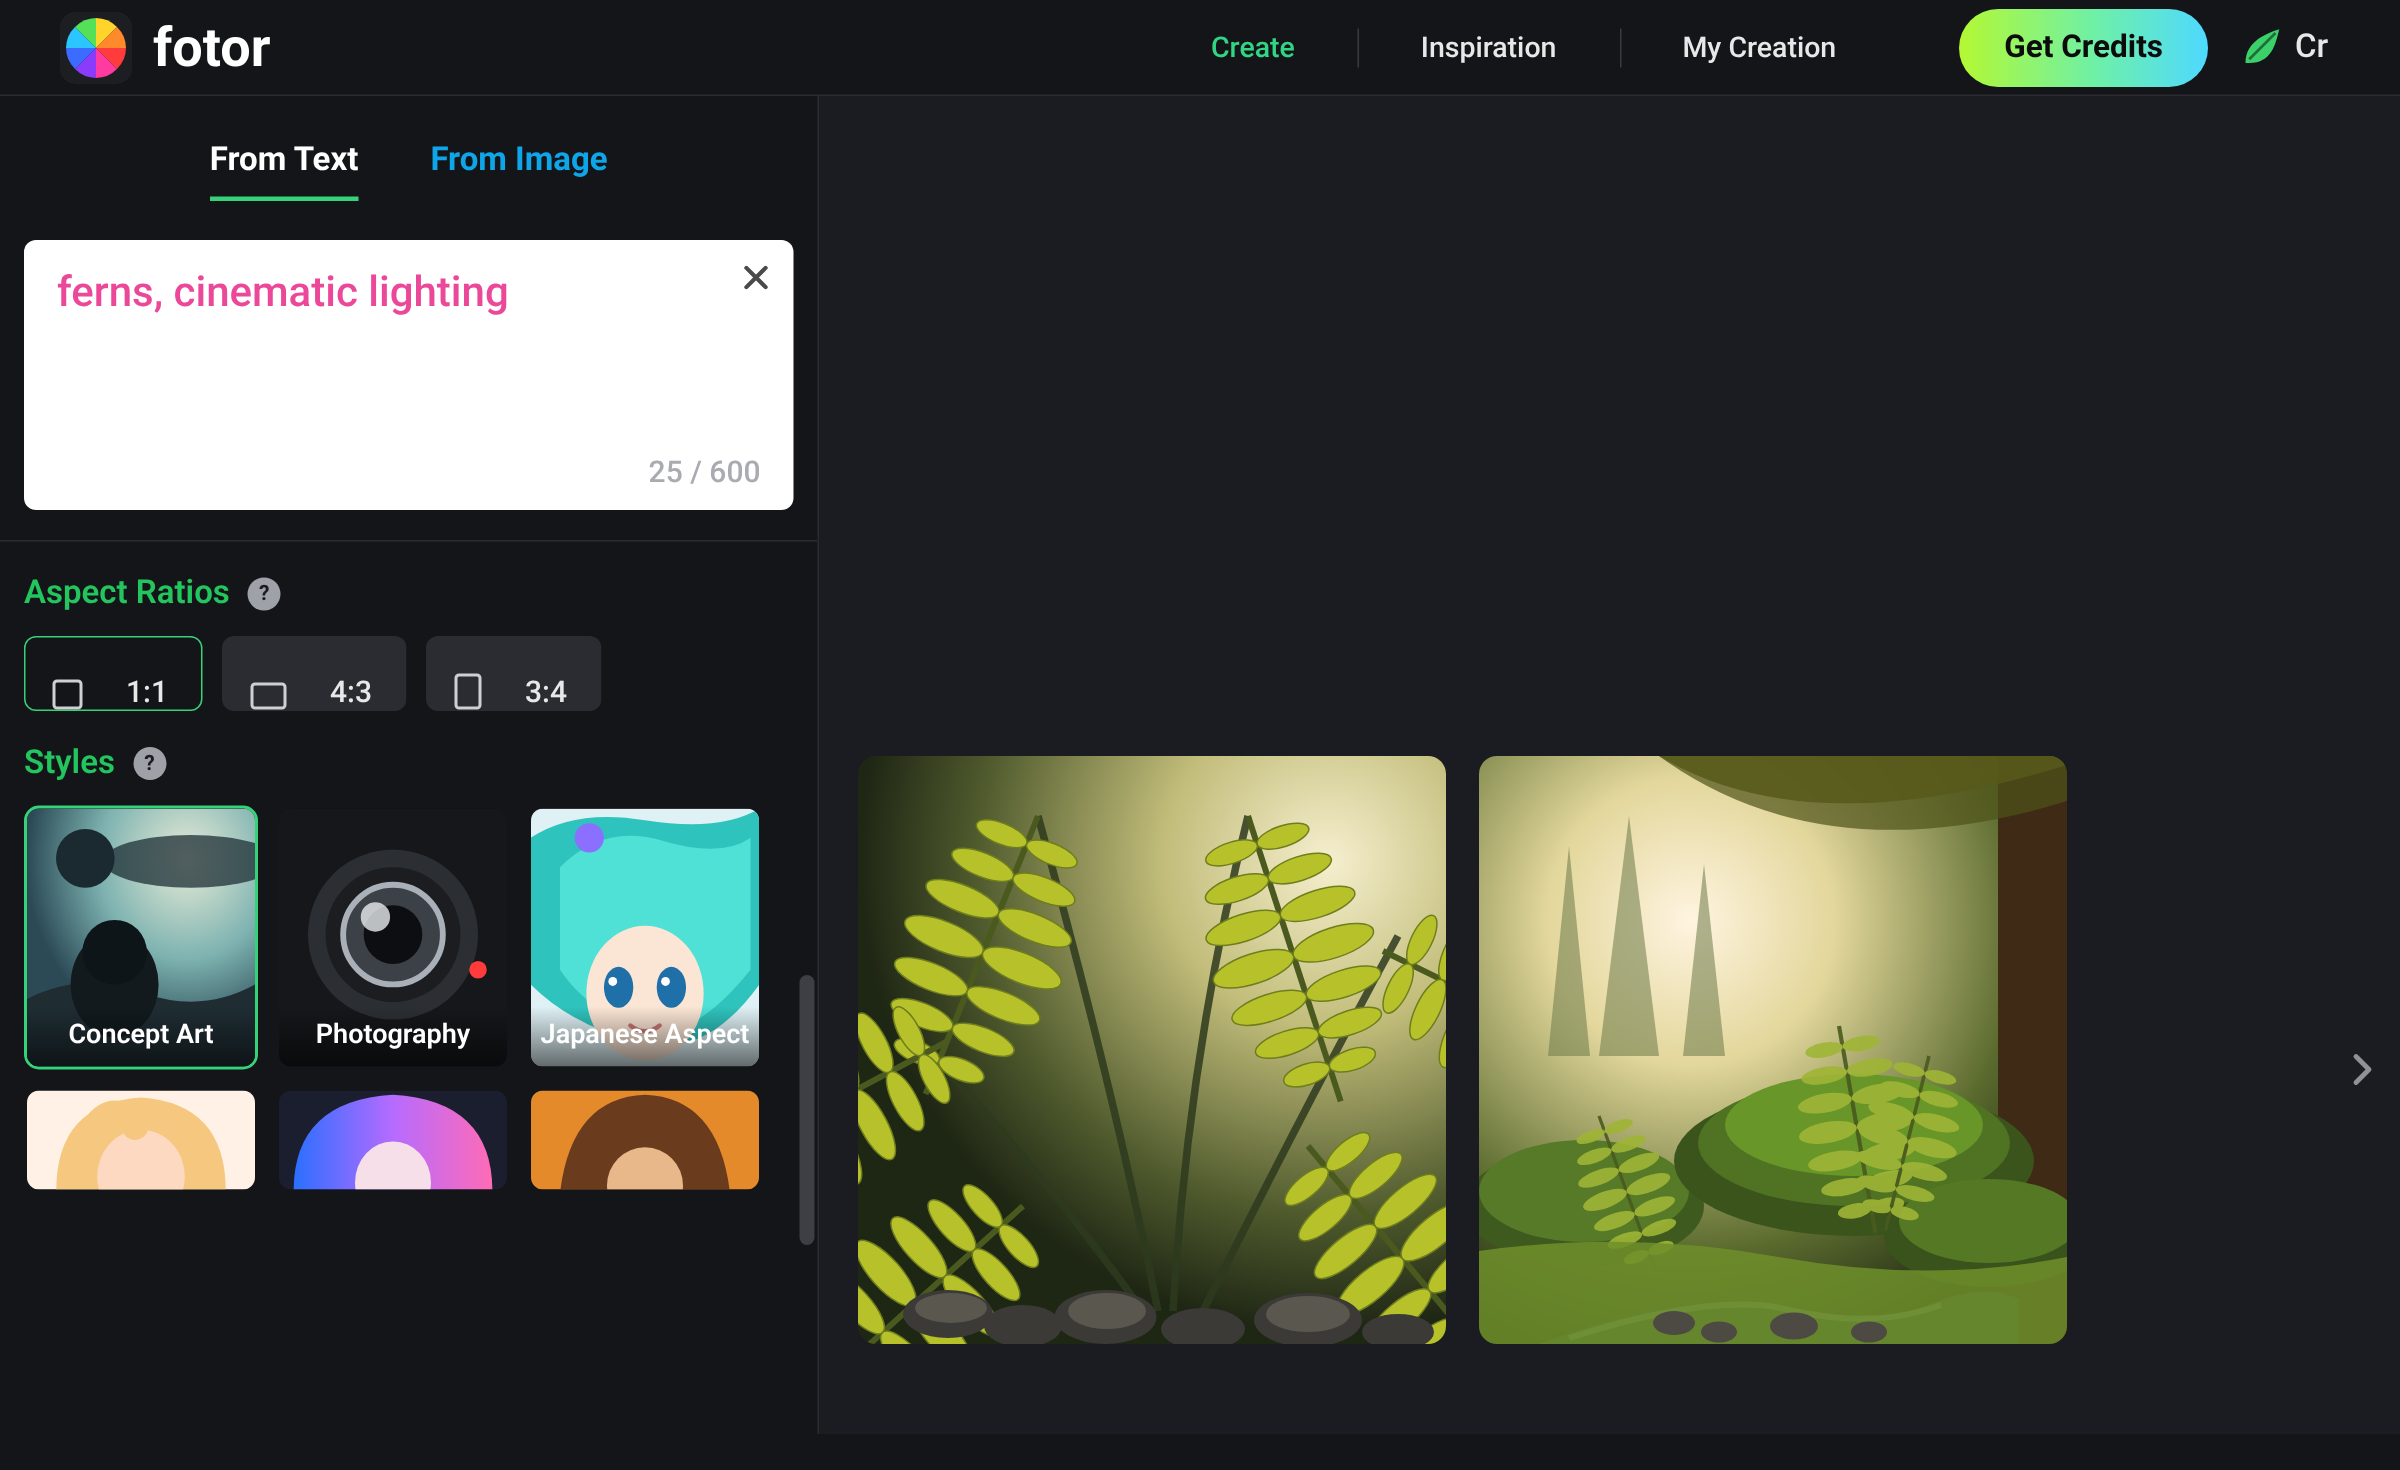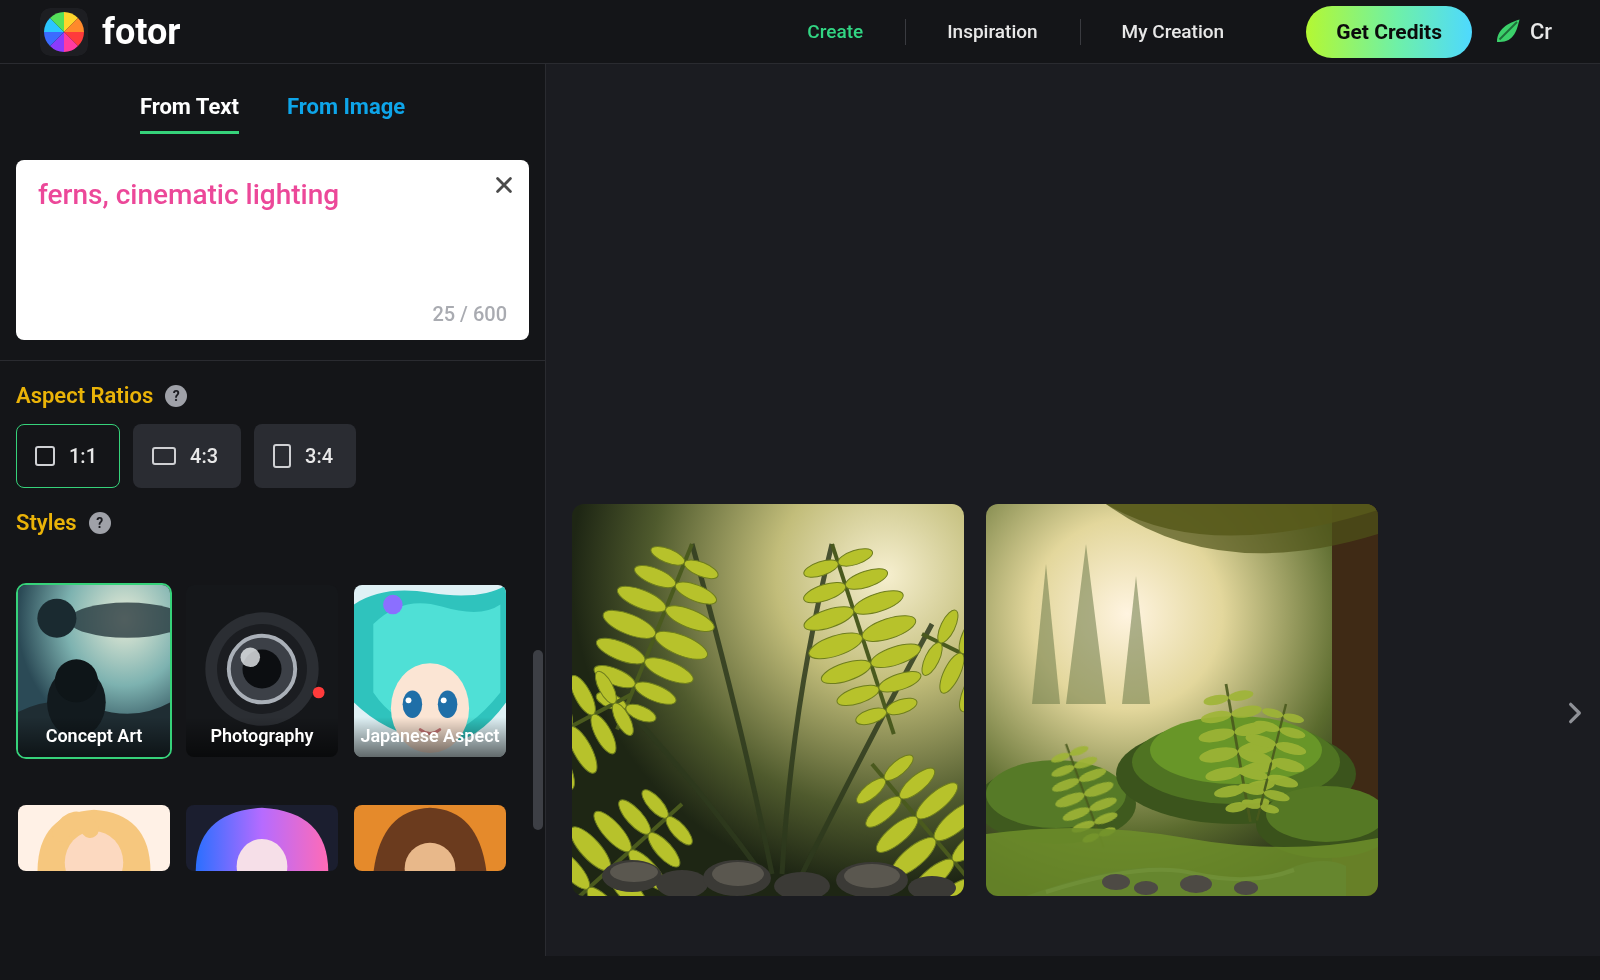--- a/index.html
+++ b/index.html
@@ -32,32 +32,32 @@
 .prompt-box { margin:26px 16px 0 16px; background:#fff; border-radius:8px; position:relative; height:180px; padding:18px 22px; }
 .prompt-text { font-size:28px; color:#ec4899; font-weight:500; }
 .prompt-close { position:absolute; top:14px; right:14px; width:22px; height:22px; cursor:pointer; color:#555; }
 .prompt-counter { position:absolute; bottom:14px; right:22px; font-size:20px; color:#a9abb1; font-weight:500; }
 .prompt-counter .cur { color:#a9abb1; }
 .divider-row { height:1px; background:#2a2b30; margin-top:20px; }
 
 
 .section { padding:22px 16px 0 16px; }
 .section-head { display:flex; align-items:center; gap:12px; margin-bottom:16px; }
-.section-title { font-size:22px; font-weight:600; color:#eab308; }
+.section-title { font-size:22px; font-weight:600; color:#22c55e; }
 .help-badge { width:22px; height:22px; border-radius:50%; background:#9fa1a8; color:#1b1c21; font-size:14px; display:inline-flex; align-items:center; justify-content:center; font-weight:700; cursor:pointer; }
 .ratio-row { display:flex; gap:13px; }
-.ratio-btn { background:#2a2c32; border:1px solid transparent; border-radius:8px; height:64px; padding:0 22px 0 18px; display:flex; align-items:center; gap:14px; font-size:20px; color:#e8e8e8; font-weight:500; cursor:pointer; }
+.ratio-btn { background:#2a2c32; border:1px solid transparent; border-radius:8px; height:50px; padding:0 22px 0 18px; display:flex; align-items:flex-end; gap:29px; font-size:20px; color:#e8e8e8; font-weight:500; cursor:pointer; }
 .ratio-btn.selected { background:transparent; border:1px solid #36d27a; }
 .ratio-icon { width:20px; height:20px; border:2px solid #cfd0d3; border-radius:3px; }
 .ratio-icon.r43 { width:24px; height:18px; }
 .ratio-icon.r34 { width:18px; height:24px; }
 
 
 .styles-grid { display:grid; grid-template-columns:repeat(3,156px); gap:12px; margin-top:2px; }
-.style-card { width:156px; height:176px; border-radius:10px; border:2px solid transparent; position:relative; overflow:hidden; cursor:pointer;margin-top:32px; }
+.style-card { width:156px; height:176px; border-radius:10px; border:2px solid transparent; position:relative; overflow:hidden; cursor:pointer; }
 .style-card.selected { border-color:#36d27a; }
 .style-thumb { width:100%; height:100%; }
 .style-label { position:absolute; bottom:0; left:0; right:0; text-align:center; font-size:18px; font-weight:600; color:#fff; padding:8px 6px 10px 6px; background:linear-gradient(0deg, rgba(0,0,0,0.56) 0%, rgba(0,0,0,0) 100%); line-height:1.2; }
 .style-card.small { height:70px; }
 
 
 .scroll-hint { position:absolute; right:2px; top:586px; width:10px; height:180px; background:#3d3f45; border-radius:5px; }
 
 
 .results { position:absolute; top:440px; left:26px; display:flex; gap:22px; align-items:center; }

